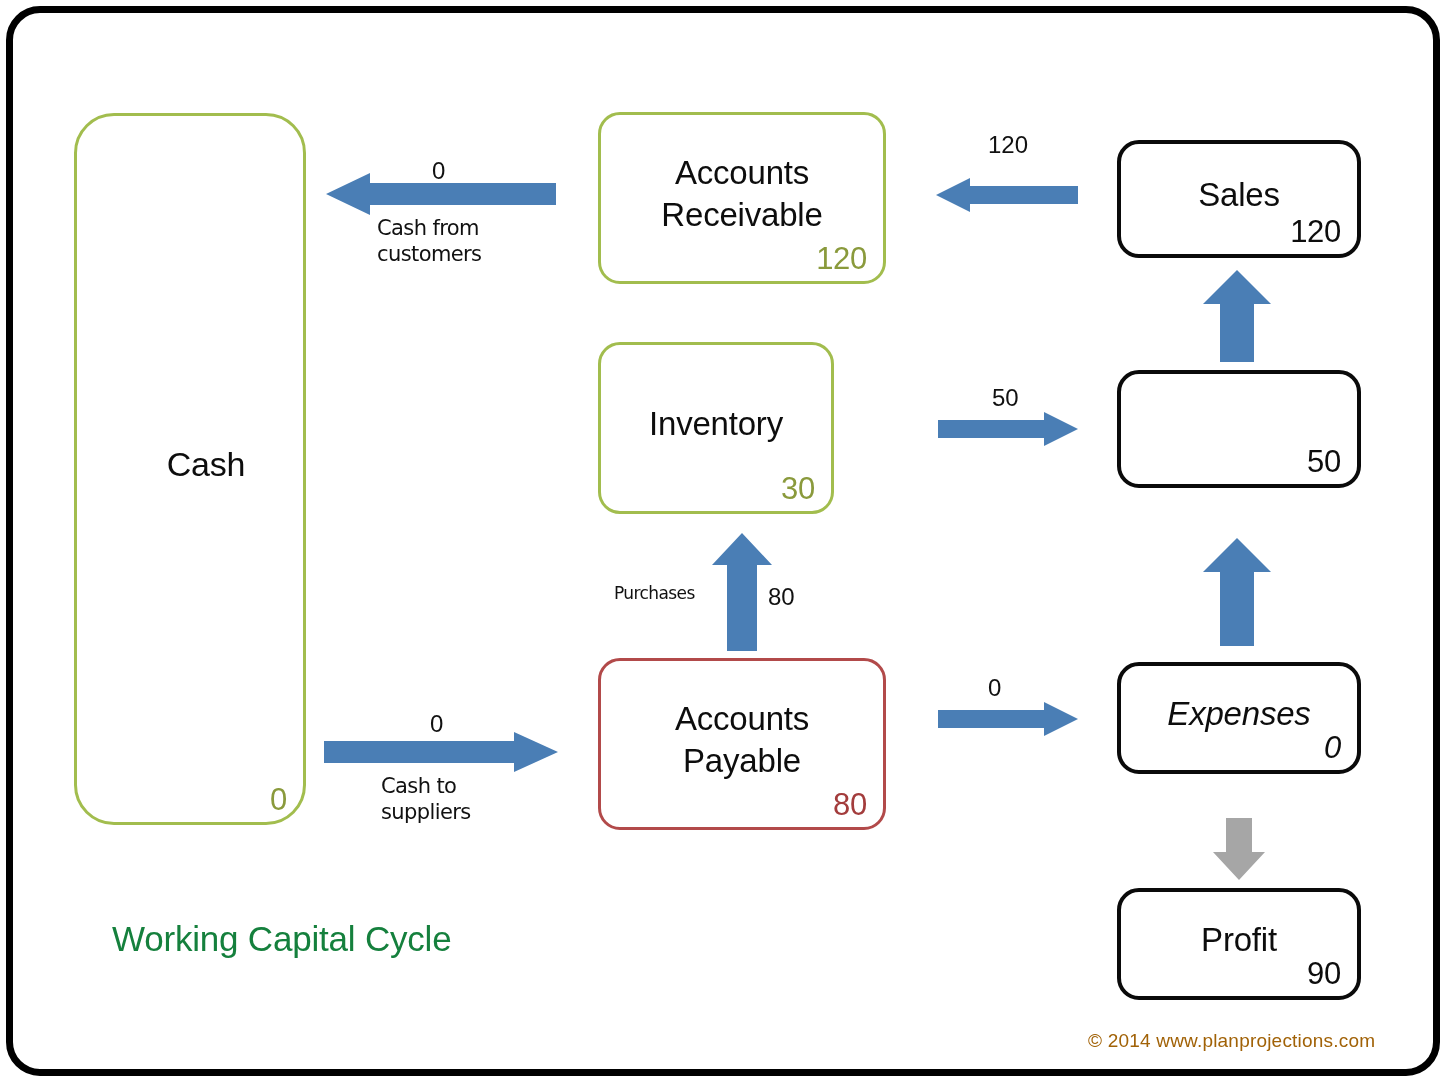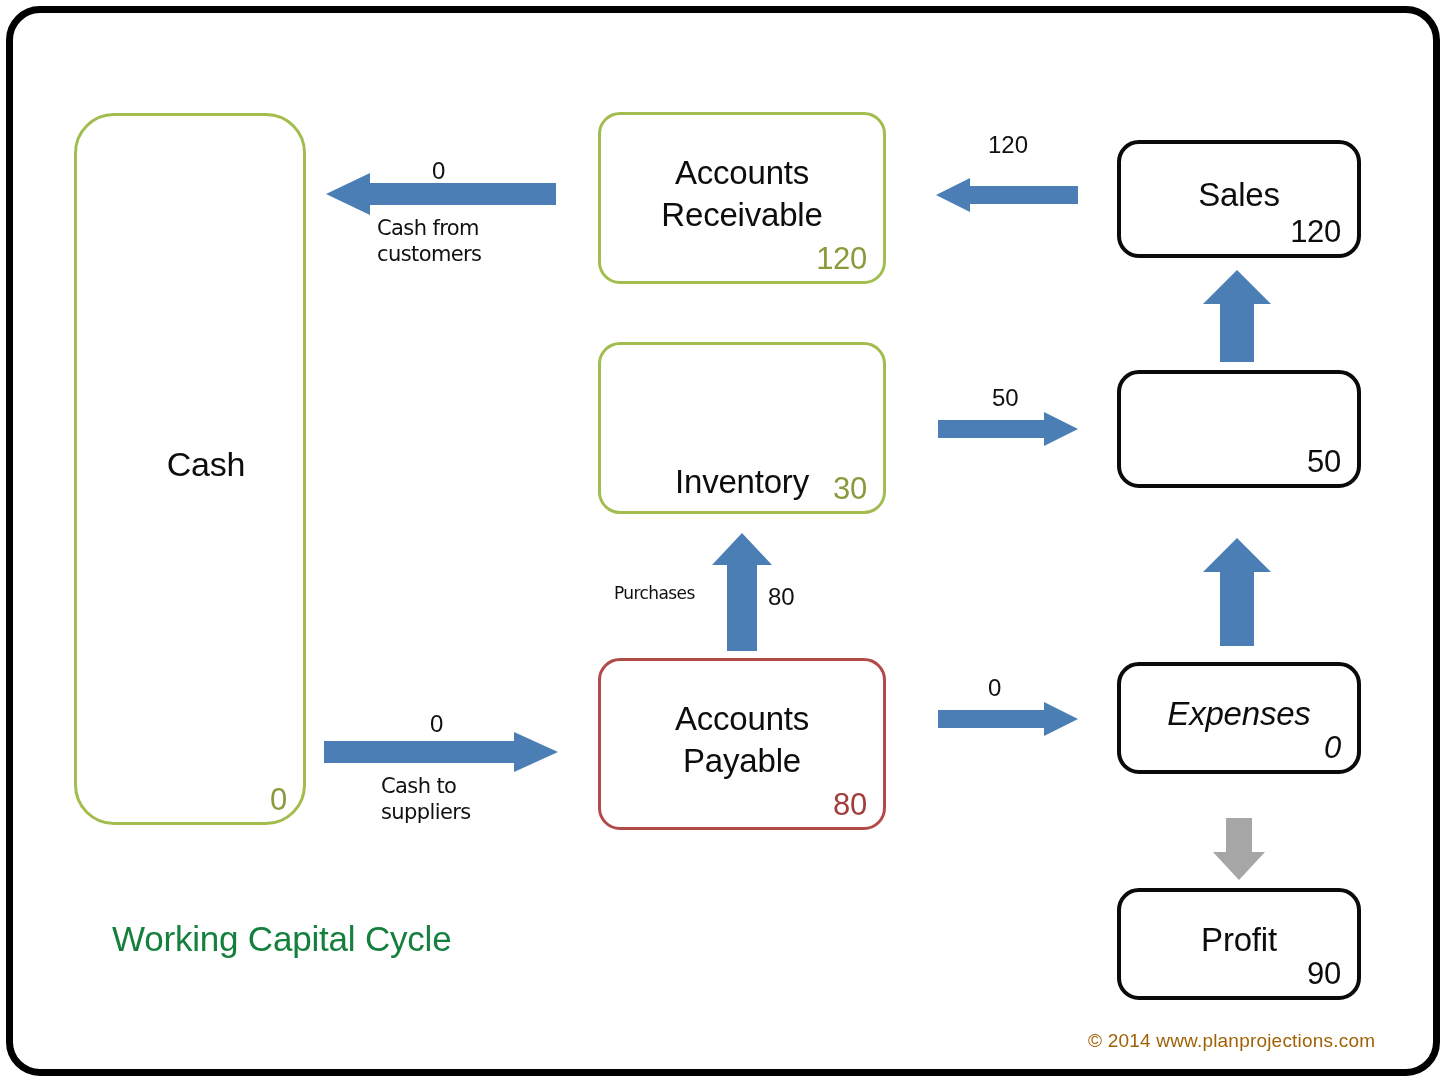--- a/index.html
+++ b/index.html
@@ -124,21 +124,21 @@
     <div class="node-label">Cash</div>
     <div class="node-value val-olive">0</div>
   </div>
 
   <div class="node brd-olive" style="left:598px; top:112px; width:288px; height:172px;">
     <div class="node-label">Accounts
 Receivable</div>
     <div class="node-value val-olive">120</div>
   </div>
 
-  <div class="node brd-olive" style="left:598px; top:342px; width:288px; height:172px;align-items:flex-end;">
+  <div class="node brd-olive" style="left:598px; top:342px; width:236px; height:172px;">
     <div class="node-label">Inventory</div>
     <div class="node-value val-olive">30</div>
   </div>
 
   <div class="node brd-red" style="left:598px; top:658px; width:288px; height:172px;">
     <div class="node-label">Accounts
 Payable</div>
     <div class="node-value val-red">80</div>
   </div>
 

